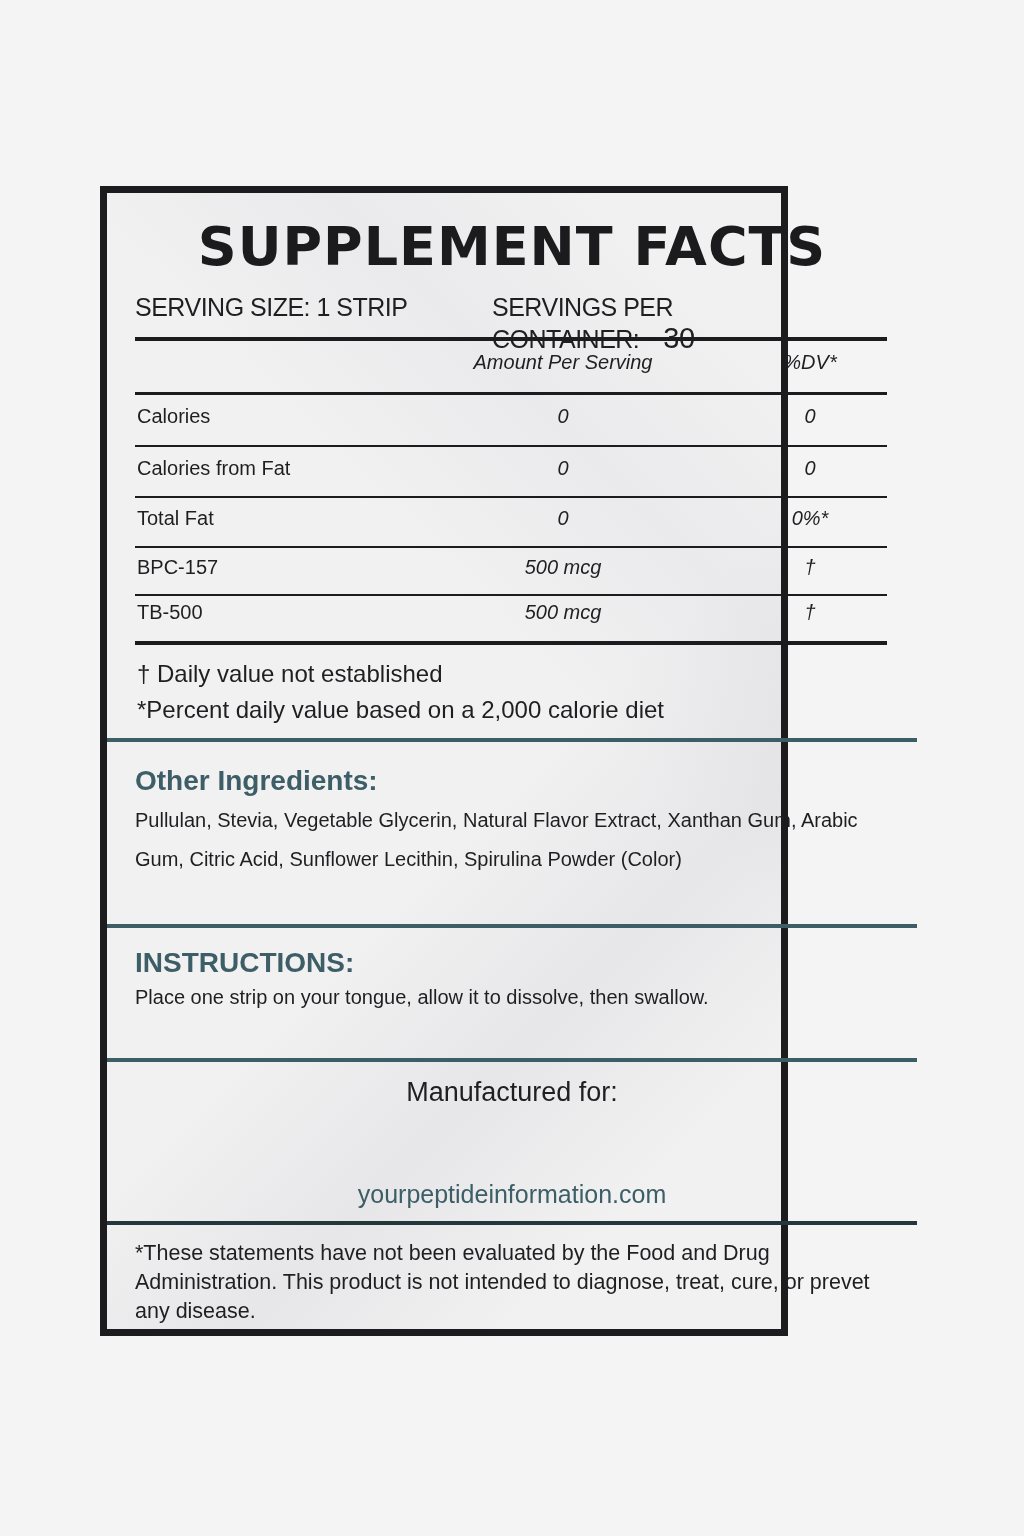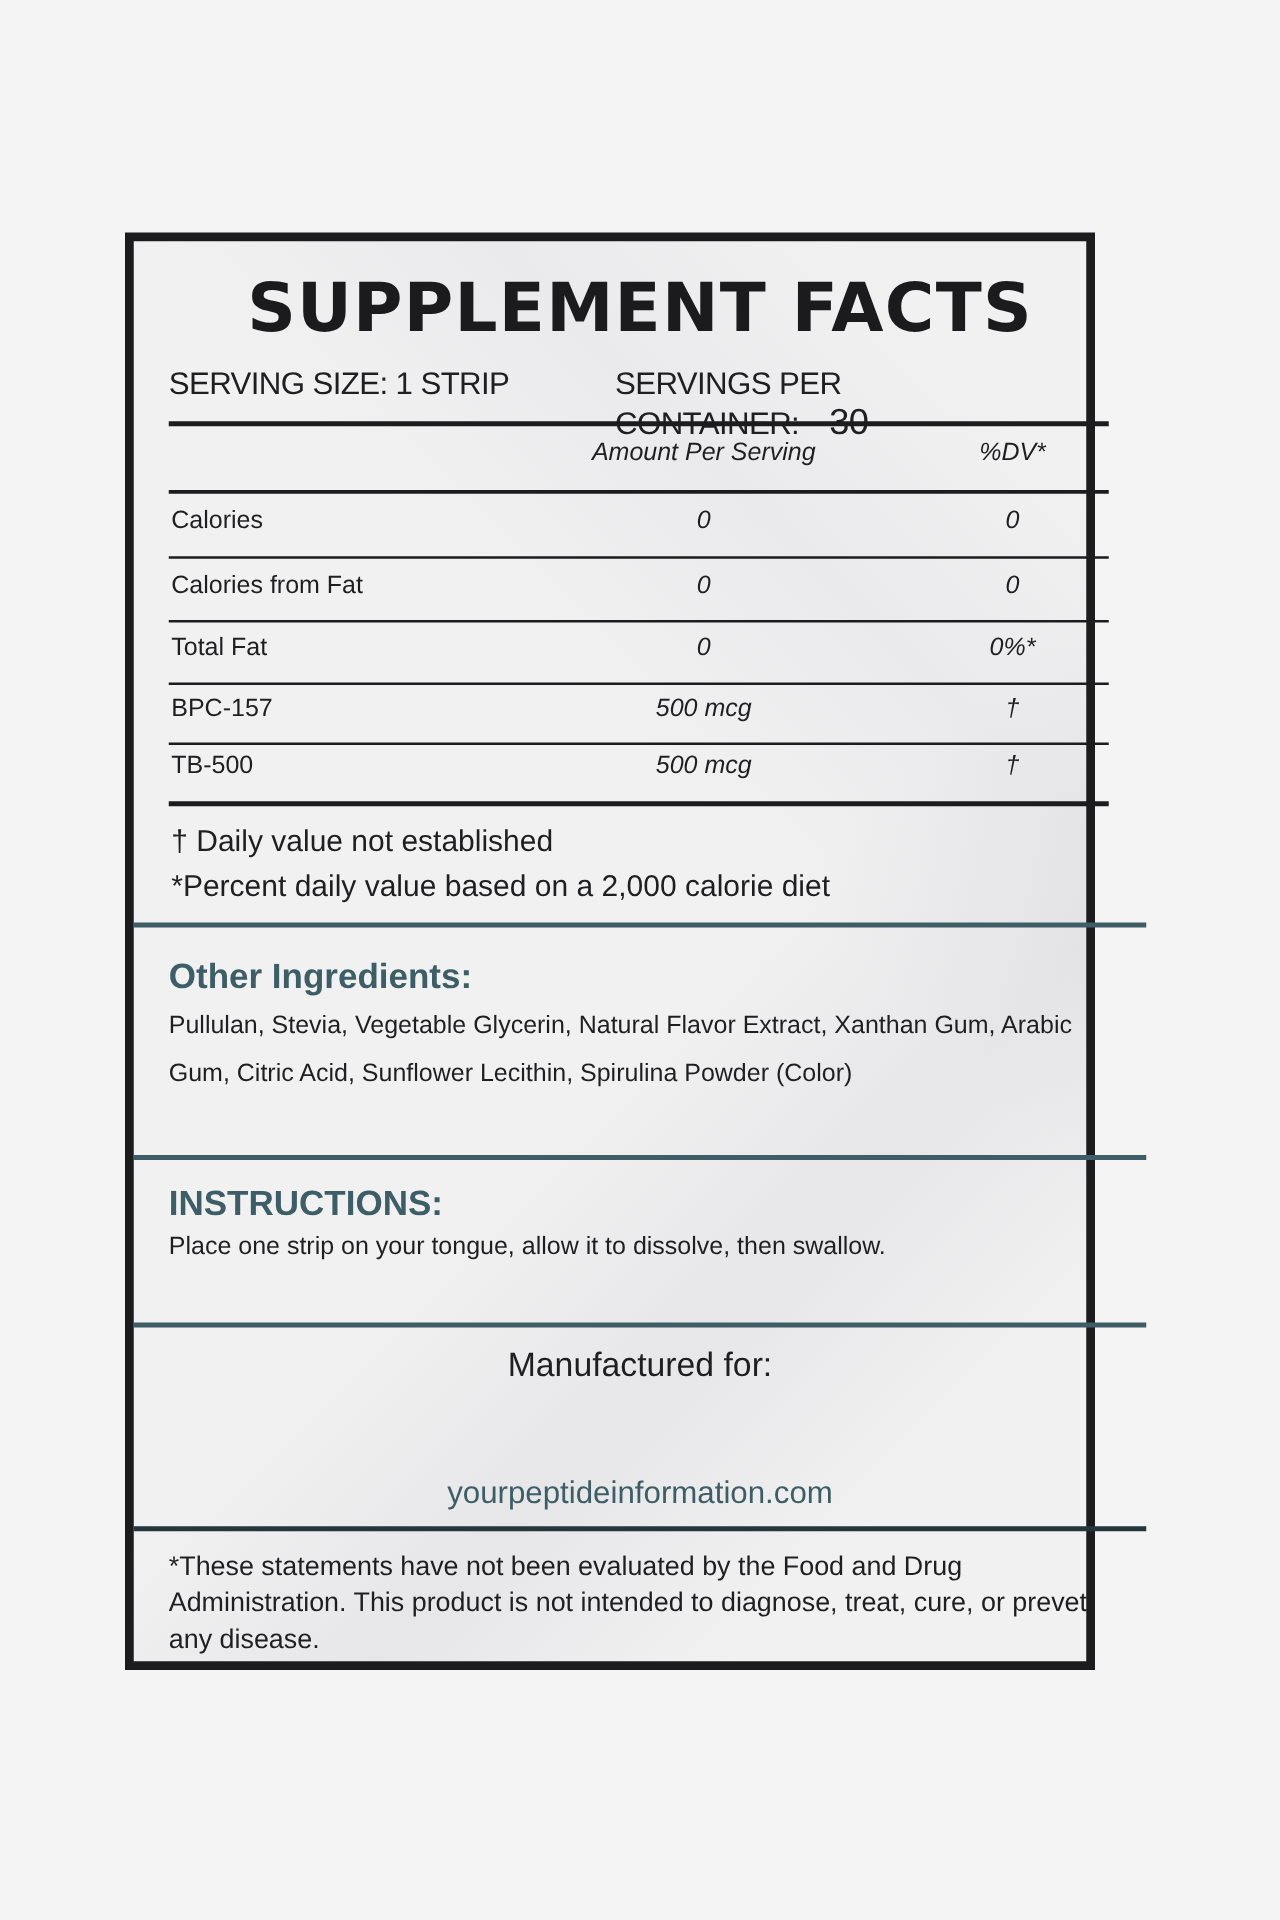--- a/index.html
+++ b/index.html
@@ -12,21 +12,21 @@
       background: #f4f4f5;
       position: relative;
       overflow: hidden;
       font-family: "Liberation Sans", "DejaVu Sans", sans-serif;
       color: #1b1b1d;
     }
     .label {
       position: absolute;
       left: 100px;
       top: 186px;
-      width: 776px;
+      width: 688px;
       height: 1150px;
       box-sizing: border-box;
       border: 7px solid #1c1c1e;
       background:
         linear-gradient(135deg, rgba(255,255,255,0) 55%, rgba(200,200,204,0.25) 70%, rgba(255,255,255,0) 85%),
         linear-gradient(45deg, rgba(255,255,255,0) 60%, rgba(210,210,214,0.22) 75%, rgba(255,255,255,0) 90%),
         #f1f1f2;
     }
     .teal-rule {
       position: absolute;

